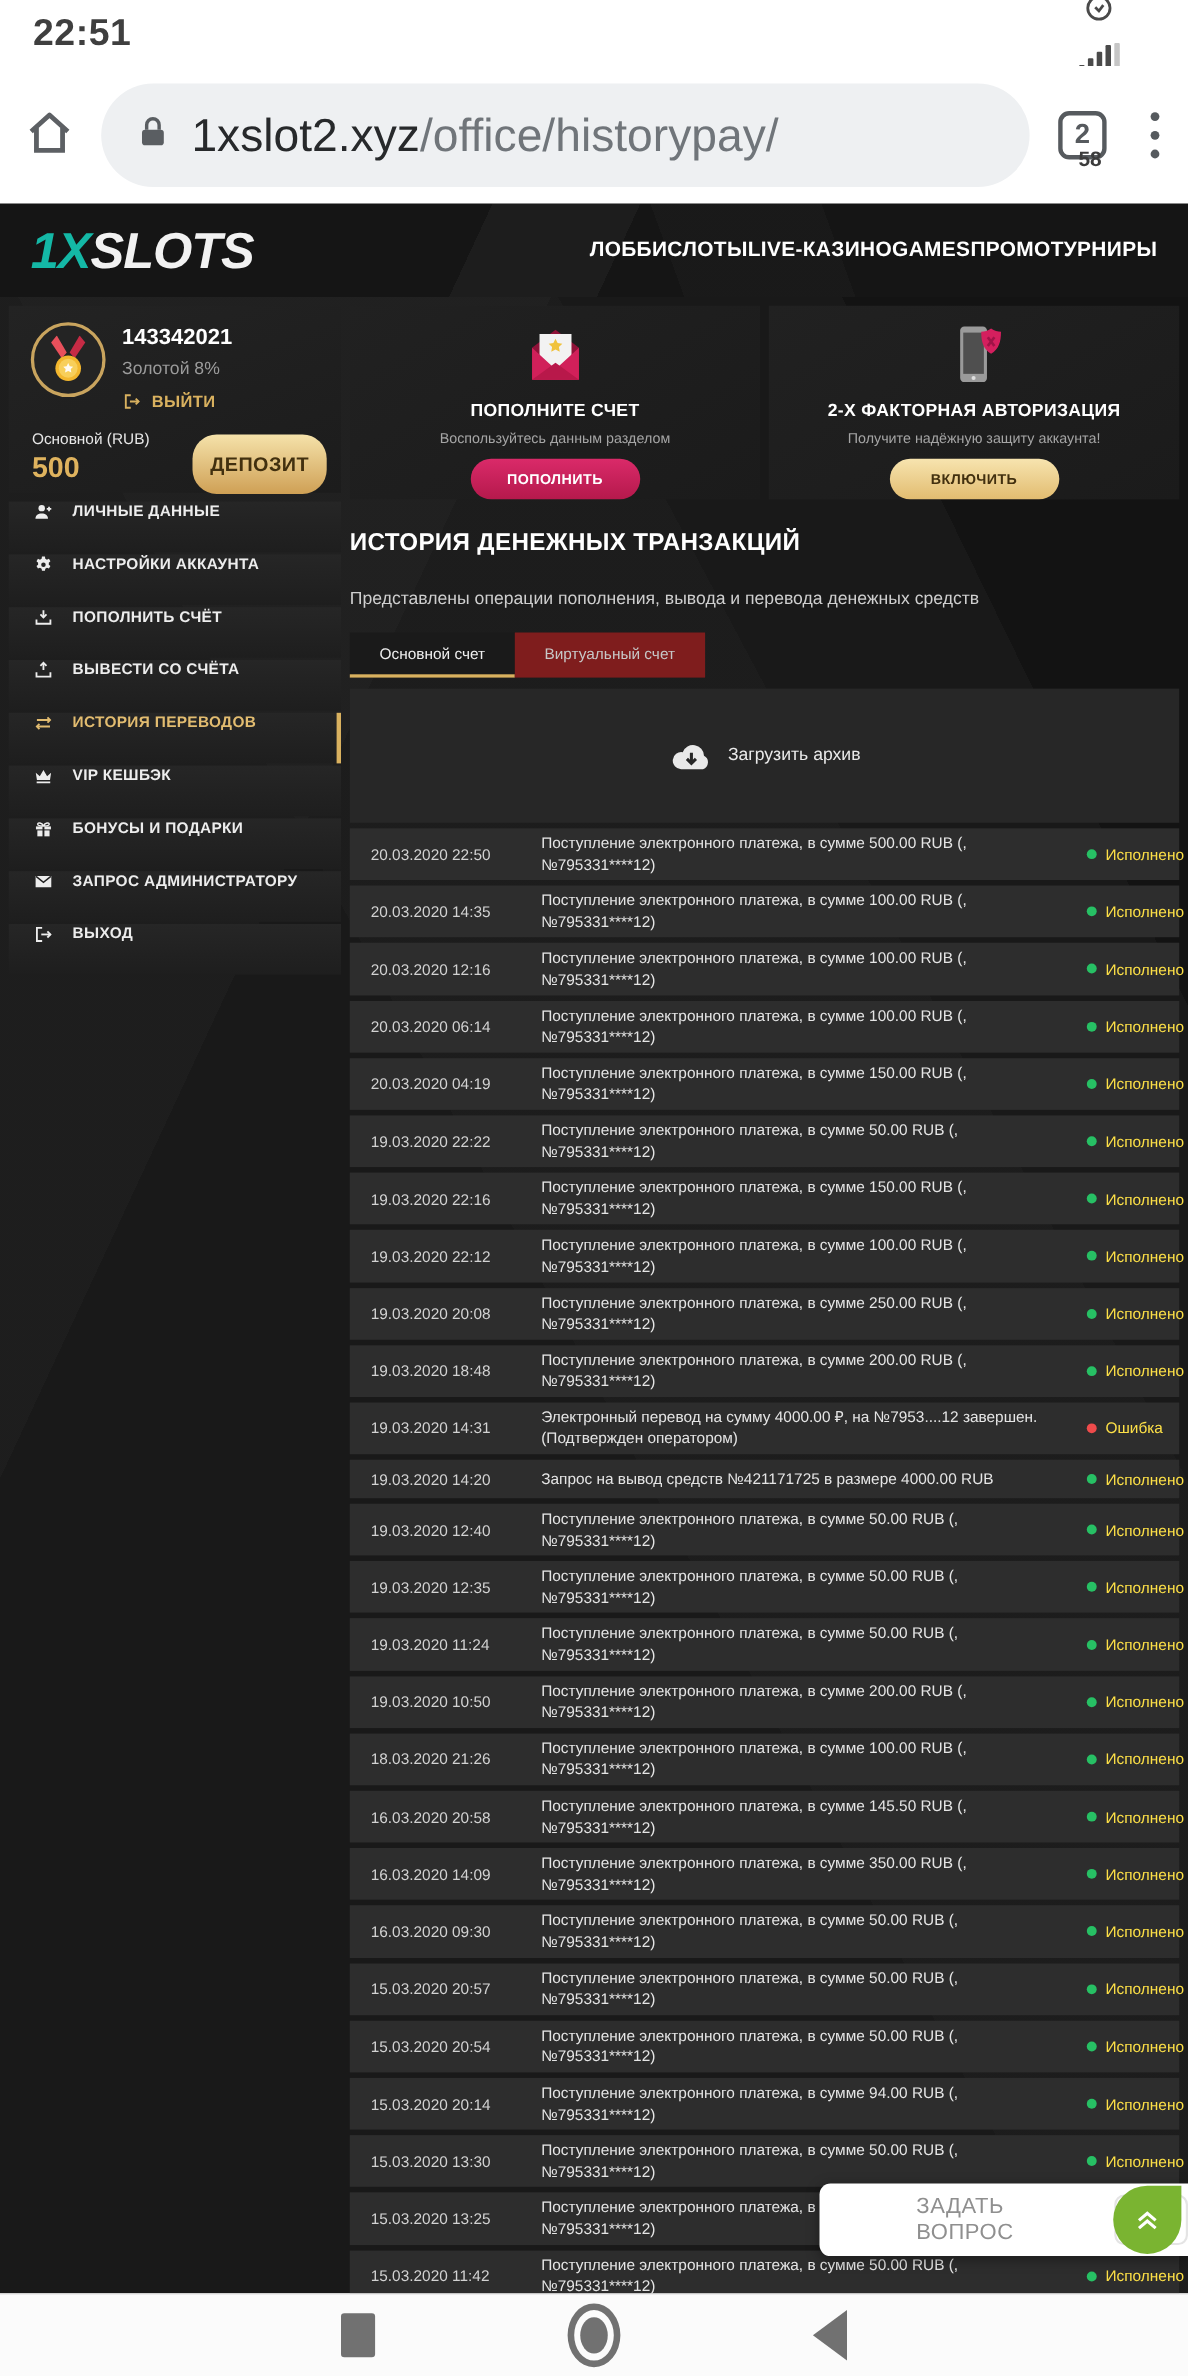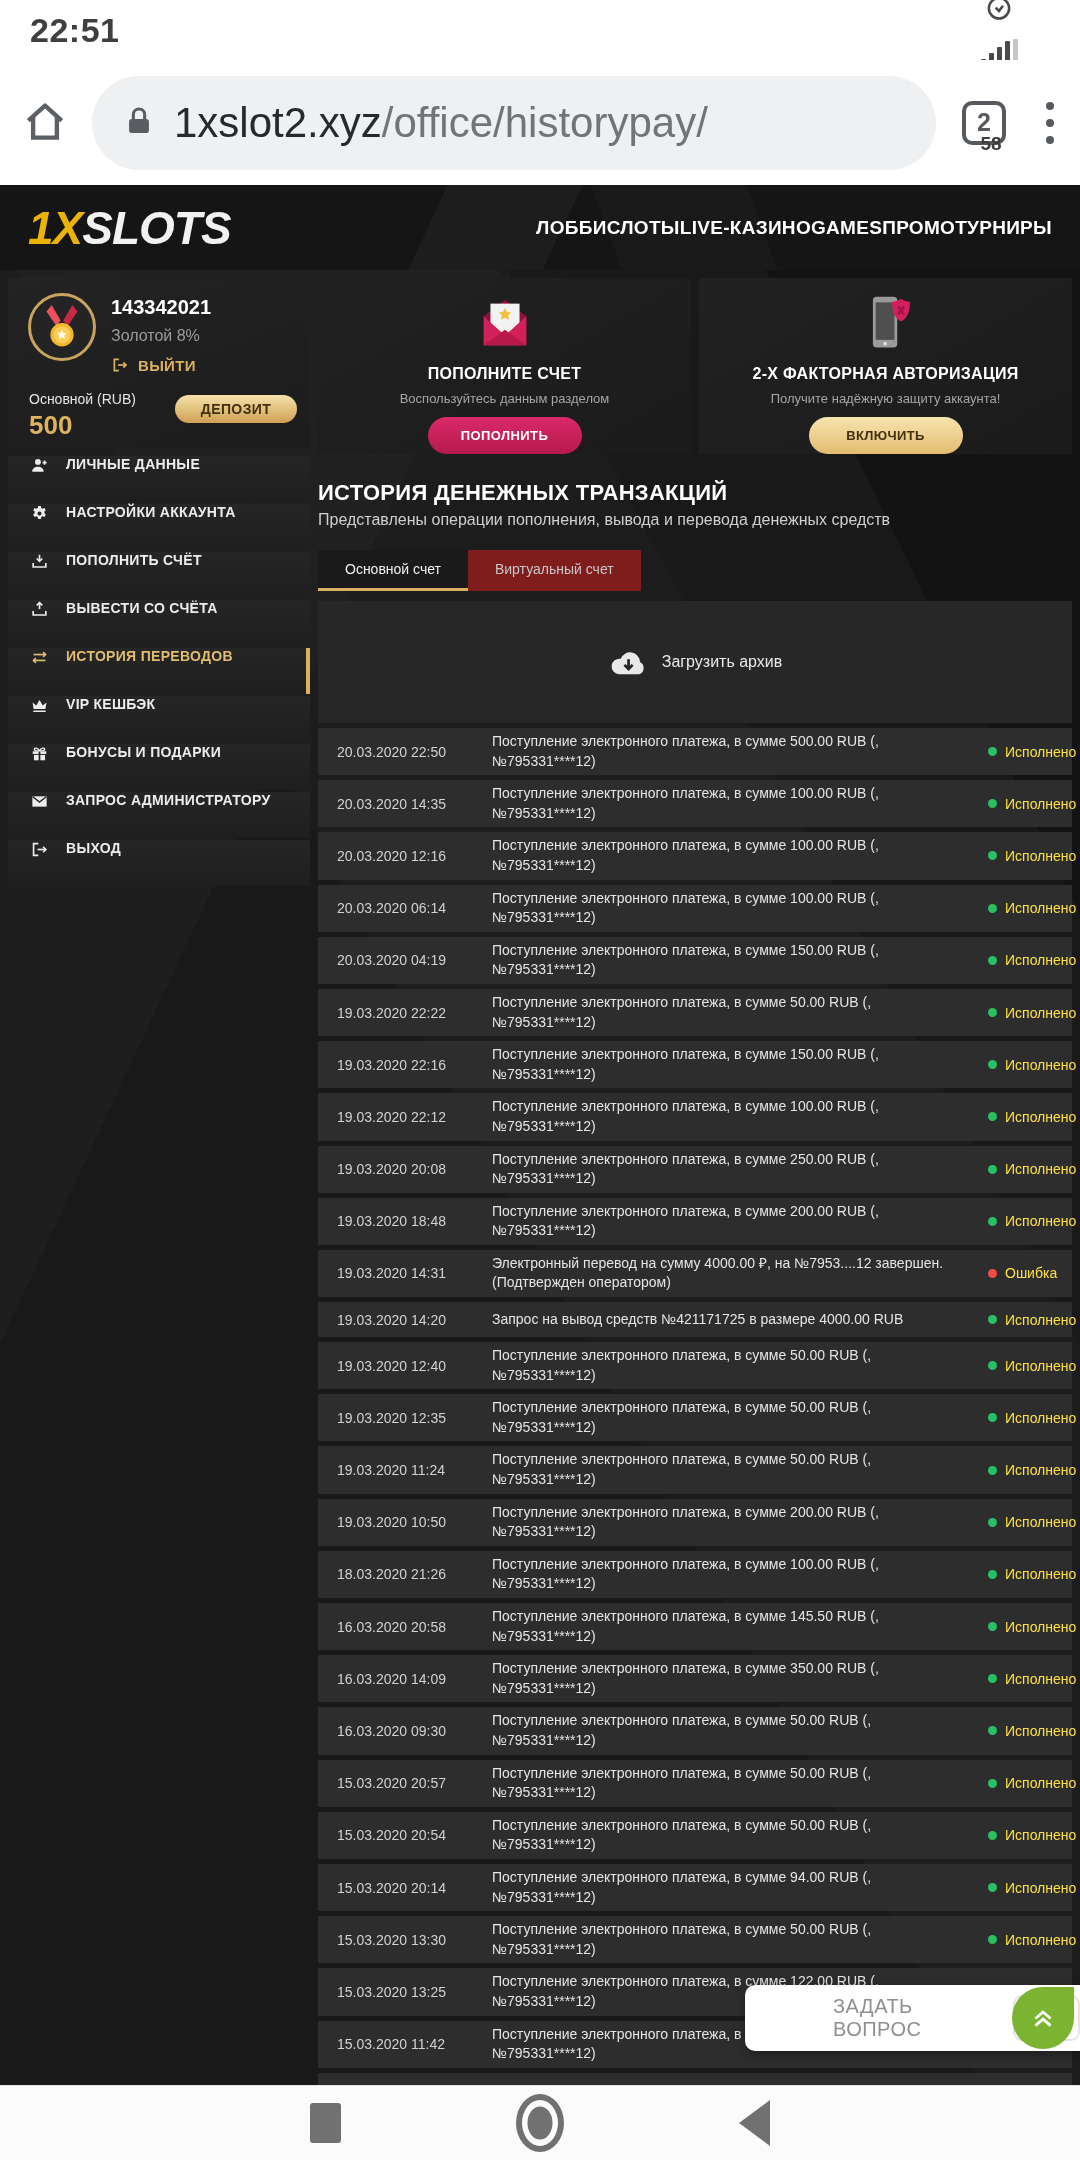--- a/index.html
+++ b/index.html
@@ -24,57 +24,57 @@
   .urltext{font-size:42px;color:#27292b;white-space:nowrap;}
   .urltext .path{color:#70757a;}
   .tabcount{width:44px;height:44px;border:4px solid #565a5e;border-radius:10px;display:flex;align-items:center;justify-content:center;font-size:25px;font-weight:bold;color:#565a5e;}
   .kebab{display:flex;flex-direction:column;gap:9px;margin-left:36px;padding:4px;}
   .kebab i{width:8px;height:8px;border-radius:50%;background:#565a5e;display:block;}
 
   
   .siteheader{position:absolute;top:185px;left:0;right:0;height:85px;background:#151515;display:flex;align-items:center;padding:0 28px;overflow:hidden;}
   .siteheader .deco{position:absolute;inset:0;pointer-events:none;background:linear-gradient(115deg,transparent 40%,rgba(255,255,255,.035) 40% 52%,transparent 52%),linear-gradient(250deg,transparent 30%,rgba(255,255,255,.02) 30% 44%,transparent 44%);}
   .logo{font-size:46px;font-weight:bold;font-style:italic;letter-spacing:-1px;white-space:nowrap;position:relative;}
-  .logo .lx{color:#eab308;}
+  .logo .lx{color:#14b8a6;}
   .logo .ls{color:#f1f1f1;}
   .topnav{margin-left:auto;display:flex;position:relative;}
   .topnav span{font-size:19px;font-weight:bold;color:#fff;letter-spacing:.3px;cursor:pointer;}
 
   
   .content{position:absolute;top:270px;left:0;right:0;height:1815px;background:#191919;overflow:hidden;}
   .content .deco{position:absolute;inset:0;pointer-events:none;background:linear-gradient(115deg,rgba(255,255,255,.02) 0 26%,transparent 26%),linear-gradient(244deg,rgba(0,0,0,.25) 0 16%,transparent 16%),linear-gradient(62deg,transparent 48%,rgba(255,255,255,.016) 48% 72%,transparent 72%);}
 
   .leftcol{position:absolute;left:8px;top:8px;width:302px;}
   .userpanel{height:170px;background:linear-gradient(160deg,#232323,#1c1c1c);position:relative;}
   .avatar{position:absolute;left:20px;top:15px;width:68px;height:68px;border:3px solid #c9a45e;border-radius:50%;display:flex;align-items:center;justify-content:center;background:#242424;}
   .u-id{position:absolute;left:103px;top:18px;font-size:20px;font-weight:bold;color:#fff;}
   .u-level{position:absolute;left:103px;top:49px;font-size:16px;color:#9b9b9b;}
   .u-logout{position:absolute;left:103px;top:78px;display:flex;align-items:center;gap:9px;color:#d9b15f;font-size:15px;font-weight:bold;cursor:pointer;letter-spacing:.3px;}
   .u-acclabel{position:absolute;left:21px;top:113px;font-size:14px;color:#e6e6e6;}
   .u-balance{position:absolute;left:21px;top:132px;font-size:26px;font-weight:bold;color:#dfb35e;}
-  .depositbtn{position:absolute;right:13px;top:117px;width:122px;height:28px;border-radius:22px;background:linear-gradient(180deg,#f5e2aa,#cfa055);color:#42300f;font-size:14px;font-weight:bold;display:flex;align-items:center;justify-content:center;letter-spacing:.4px;cursor:pointer;}
+  .depositbtn{position:absolute;right:13px;top:117px;width:122px;height:54px;border-radius:22px;background:linear-gradient(180deg,#f5e2aa,#cfa055);color:#42300f;font-size:18px;font-weight:bold;display:flex;align-items:center;justify-content:center;letter-spacing:.4px;cursor:pointer;}
 
   .menu{margin-top:8px;}
   .menu-item{height:46px;margin-bottom:2px;background:linear-gradient(180deg,#262626,#1e1e1e);display:flex;align-items:flex-start;padding:0 10px 0 22px;gap:17px;color:#ededed;cursor:pointer;}
   .menu-item .mi-label{font-size:14px;font-weight:bold;letter-spacing:.3px;}
   .menu-item svg{flex:0 0 auto;}
   .menu-item.active{color:#e2bc70;border-right:4px solid #d9b15f;}
 
   .rightcol{position:absolute;left:318px;top:8px;width:754px;}
   .promos{display:grid;grid-template-columns:1fr 1fr;gap:8px;height:176px;}
   .promo{background:linear-gradient(150deg,#212121,#1b1b1b);display:flex;flex-direction:column;align-items:center;padding-top:13px;overflow:hidden;}
   .promo .icn{height:64px;display:flex;align-items:center;justify-content:center;}
   .p-title{margin-top:10px;font-size:16px;font-weight:bold;color:#fff;letter-spacing:.3px;}
   .p-sub{margin-top:8px;font-size:13px;color:#a5a5a5;}
   .p-btn{margin-top:11px;width:154px;height:37px;border-radius:20px;font-size:13px;font-weight:bold;display:flex;align-items:center;justify-content:center;letter-spacing:.4px;cursor:pointer;}
   .p-btn.crimson{background:linear-gradient(180deg,#da2a69,#b5194c);color:#fff;}
   .p-btn.gold{background:linear-gradient(180deg,#f7e4af,#e2bc70);color:#42300f;}
 
   .m-title{margin-top:26px;font-size:22px;font-weight:bold;color:#fff;letter-spacing:.3px;}
-  .m-sub{margin-top:5px;font-size:16px;color:#cfcfcf;}
+  .m-sub{margin-top:30px;font-size:16px;color:#cfcfcf;}
   .tabs{margin-top:21px;display:flex;}
   .tab{height:41px;padding:0 27px;display:flex;align-items:center;font-size:14px;cursor:pointer;}
   .tab.active{background:#1a1a1a;color:#f0f0f0;border-bottom:3px solid #d9b15f;}
   .tab.inactive{background:#7f1d1d;color:#c7c7c7;border-bottom:3px solid transparent;}
   .archive{margin-top:10px;height:122px;background:#272727;display:flex;align-items:center;justify-content:center;gap:14px;cursor:pointer;}
   .archive span{font-size:16px;color:#eaeaea;}
   .rows{margin-top:5px;}
   .trow{display:grid;grid-template-columns:155px 496px 1fr;align-items:center;background:#2d2d2d;margin-bottom:5px;min-height:35px;padding:4px 6px 4px 19px;}
   .t-date{font-size:14px;color:#d2d2d2;}
   .t-desc{font-size:14px;color:#e5e5e5;line-height:1.4;padding-right:10px;}

